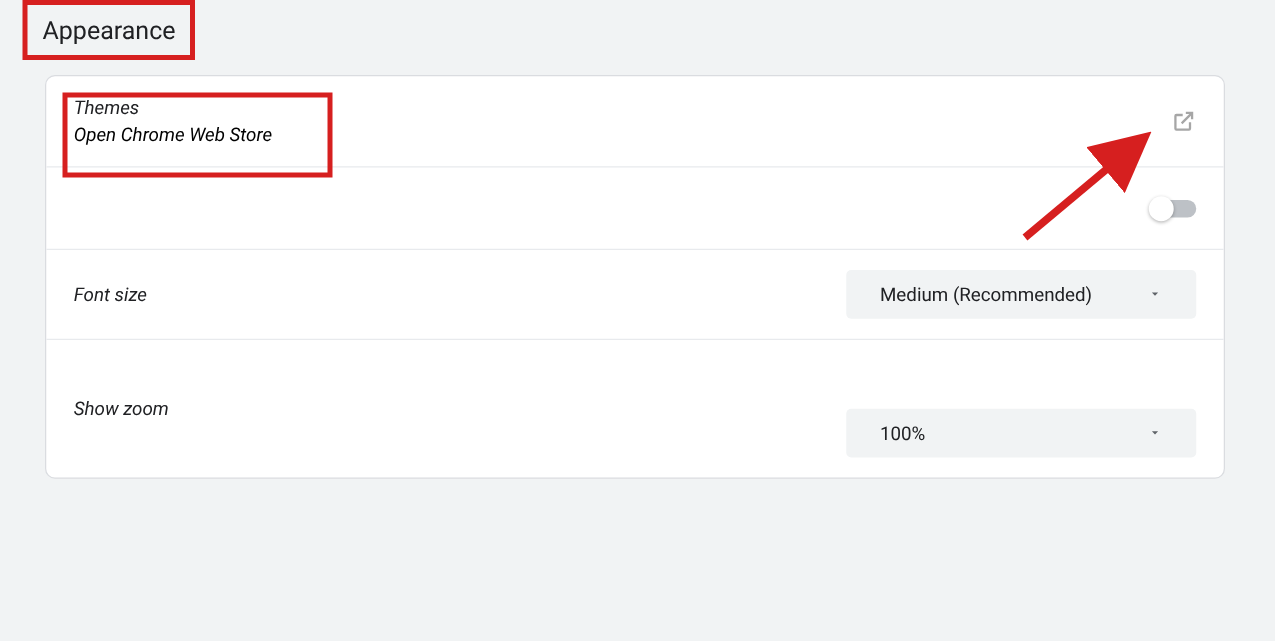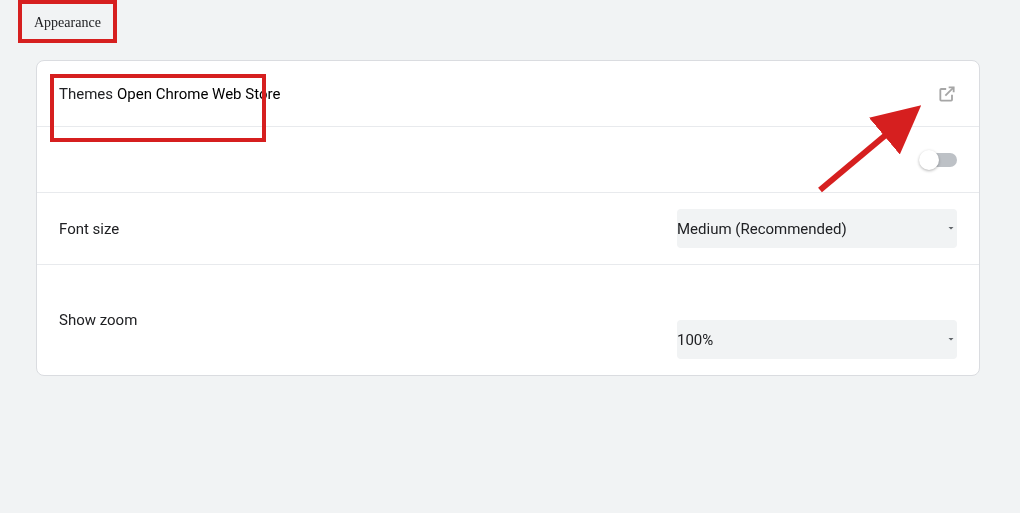--- a/index.html
+++ b/index.html
@@ -17,23 +17,22 @@
 }
 .section-header {
   position: absolute;
   left: 18px;
   top: 0px;
   padding: 8px 12px;
   border: 4px solid #d61f1f;
   background: #f1f3f4;
 }
 .section-header-text {
-  font-size: 14px;
+  font-size: 20px;
   color: #202124;
-  font-family: Liberation Serif, serif;
 }
 .card {
   position: absolute;
   left: 36px;
   top: 60px;
   width: 944px;
   background: #ffffff;
   border: 1px solid #dadce0;
   border-radius: 8px;
   overflow: hidden;
@@ -45,21 +44,23 @@
   padding: 16px 22px;
   border-bottom: 1px solid #e8eaed;
   min-height: 66px;
   position: relative;
 }
 .row:last-child {
   border-bottom: none;
 }
 .row-text {
   display: flex;
+  flex-direction: column;
   gap: 4px;
+  font-style: italic;
 }
 .row-title {
   font-size: 15px;
   color: #202124;
 }
 .row-subtitle {
   font-size: 15px;
   color: #000000;
 }
 .highlight-box {
@@ -94,21 +95,21 @@
   background: #ffffff;
   border-radius: 50%;
   position: absolute;
   left: -2px;
   top: -3px;
   box-shadow: 0 1px 3px rgba(0,0,0,0.3);
 }
 .select-box {
   background: #f1f3f4;
   border-radius: 4px;
-  padding: 10px 0;
+  padding: 10px 27px;
   display: flex;
   align-items: center;
   justify-content: space-between;
   min-width: 280px;
   cursor: pointer;
 }
 .select-box.narrow {
   min-width: 280px;
   margin-top: 39px;
 }

